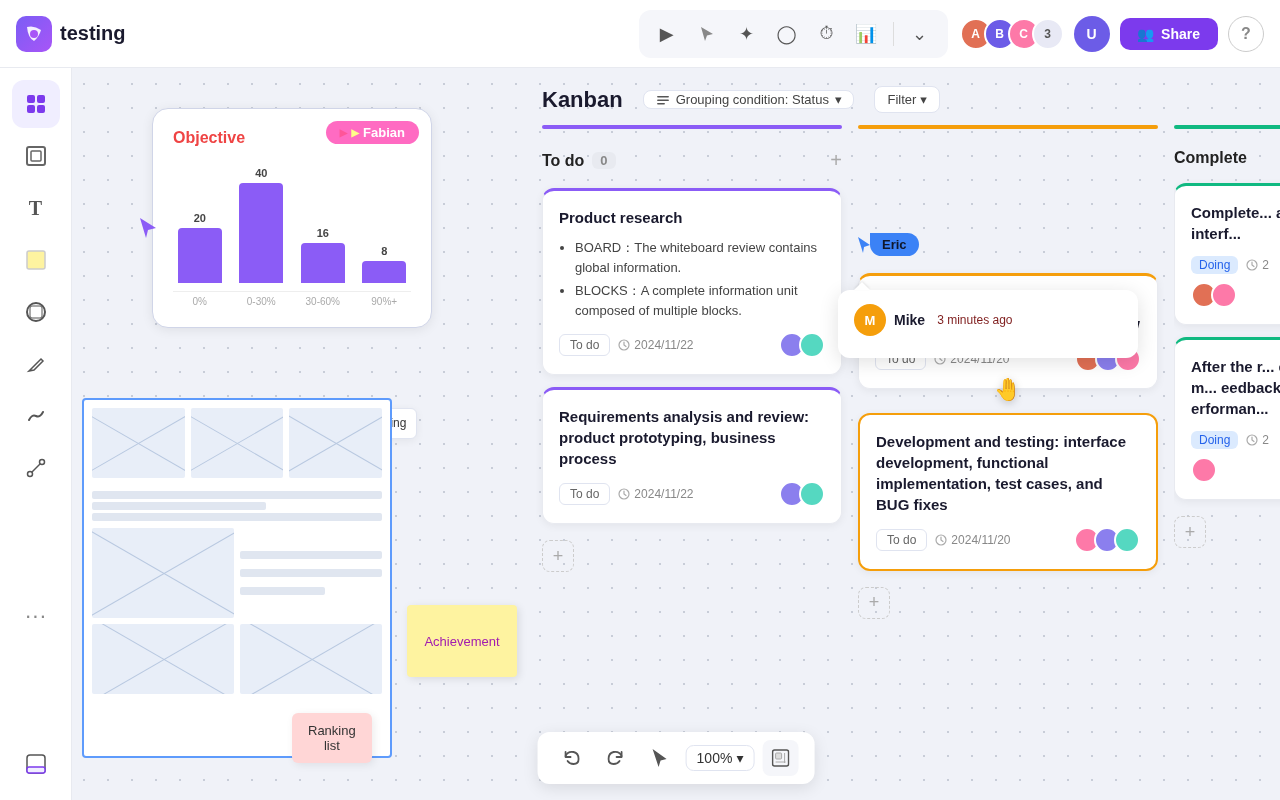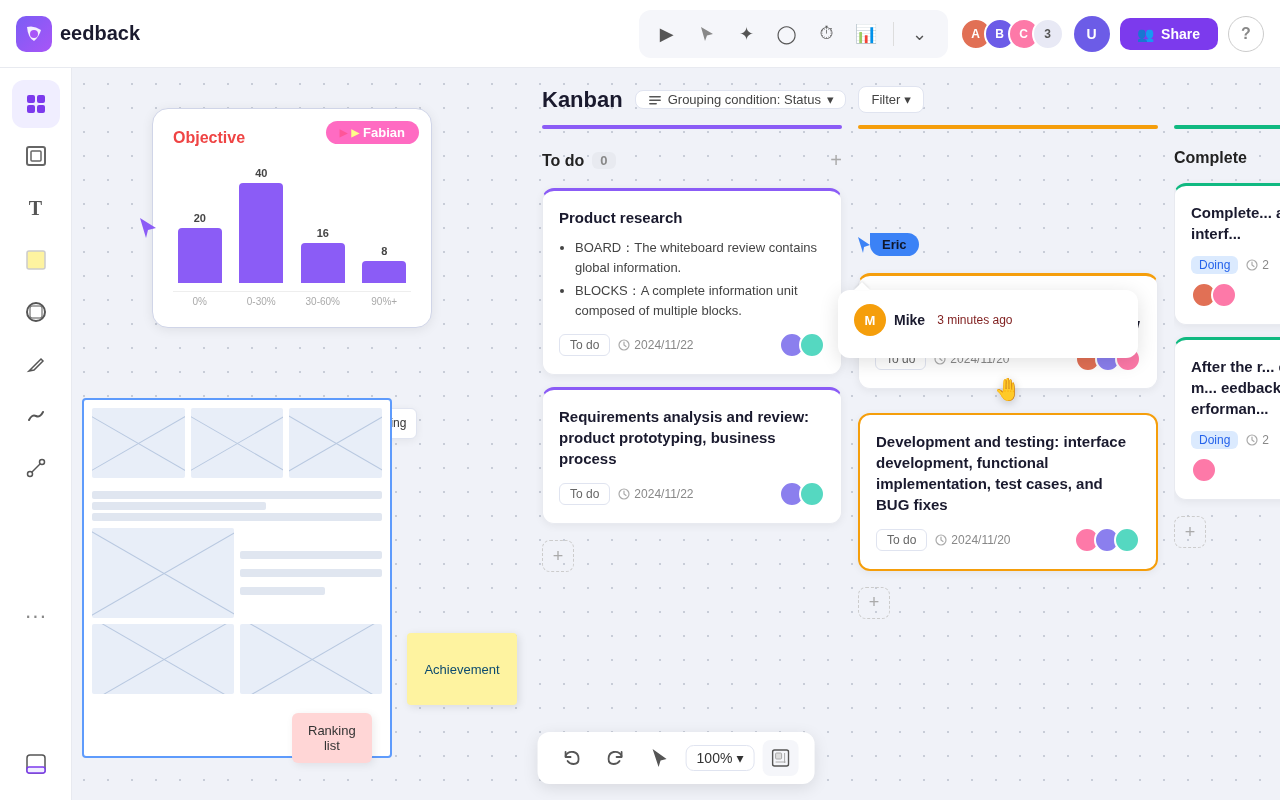--- a/index.html
+++ b/index.html
@@ -301,26 +301,26 @@
       transform-origin: center;
     }
     .wf-box::before { transform: rotate(30deg); }
     .wf-box::after { transform: rotate(-30deg); }
     .wf-line { height: 8px; background: #e0e6f0; border-radius: 2px; margin: 3px 0; }
     .wf-line-short { width: 60%; }
 
     
     .achievement-sticky {
       position: absolute;
-      top: 565px; left: 335px;
+      top: 537px; left: 335px;
       background: #fef3a0;
       border-radius: 4px;
       padding: 10px 14px;
       font-size: 13px;
-      color: #0c4a6e;
+      color: #a21caf;
       font-weight: 500;
       box-shadow: 2px 2px 8px rgba(0,0,0,0.1);
       width: 110px; height: 72px;
       display: flex; align-items: center; justify-content: center;
       text-align: center;
     }
 
     
     .ranking-sticky {
       position: absolute;
@@ -338,21 +338,21 @@
     
     .kanban-area {
       position: absolute;
       left: 450px; top: 0;
       right: 0;
       bottom: 0;
     }
     .kanban-header {
       display: flex;
       align-items: center;
-      gap: 12px;
+      gap: 20px;
       padding: 18px 20px 12px;
     }
     .kanban-title {
       font-size: 22px;
       font-weight: 700;
       color: #1a1a2e;
     }
     .kanban-grouping {
       display: flex; align-items: center; gap: 6px;
       background: white;
@@ -569,21 +569,21 @@
 <body>
 
 <div class="header">
   <div class="logo-area">
     <div class="logo-icon">
       <svg width="22" height="22" viewBox="0 0 22 22" fill="none">
         <path d="M4 4 Q11 2 18 7 Q16 14 11 18 Q5 15 4 4Z" fill="white" opacity="0.9"></path>
         <circle cx="11" cy="11" r="4" fill="#a855f7"></circle>
       </svg>
     </div>
-    <span class="logo-text">eedback</span>
+    <span class="logo-text">testing</span>
   </div>
 
   <div class="header-spacer"></div>
 
   <div class="header-toolbar">
     <button class="toolbar-btn">▶</button>
     <button class="toolbar-btn">
       <svg width="18" height="18" viewBox="0 0 18 18" fill="none">
           <path d="M3 2L15 9L9 10.5L7 16L3 2Z" fill="#888"></path>
         </svg>

